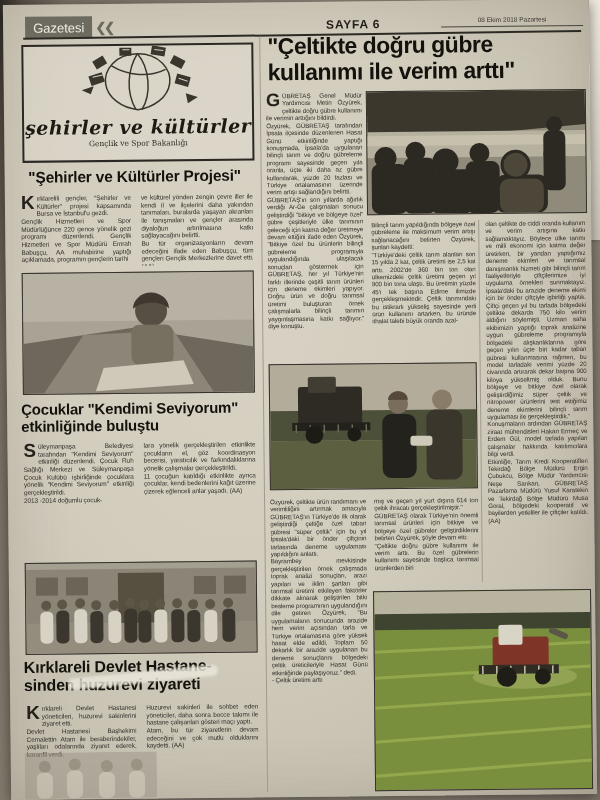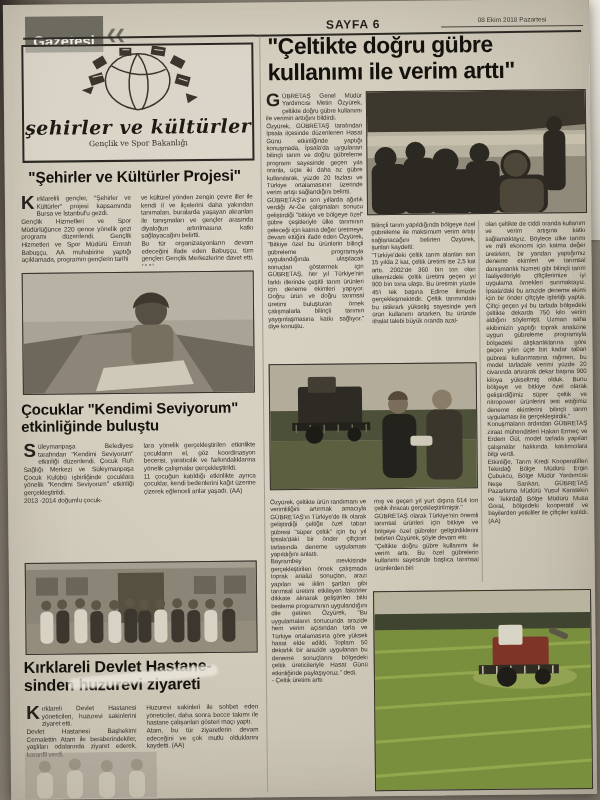--- a/index.html
+++ b/index.html
@@ -13,21 +13,21 @@
   .page {
     position:absolute; left:7px; top:2px; width:586px; height:795px;
     background:radial-gradient(ellipse at 40% 35%, #d9d3c5 0%, #d2ccbd 45%, #c6c0b1 75%, #b4ad9e 100%);
     transform:rotate(-0.6deg);
     box-shadow:0 3px 14px rgba(0,0,0,.5), inset 0 0 60px rgba(90,80,60,.18);
     color:#2c2923; overflow:hidden;
   }
   
   .masthead { position:absolute; left:22px; top:12px; display:flex; align-items:stretch; }
   .masthead .black { background:#17150f; color:#efece2; font-weight:bold; font-size:14px; padding:2px 9px 3px; letter-spacing:.3px; }
-  .masthead .gray  { background:#6d6a60; color:#efece2; font-weight:bold; font-size:15px; padding:16px 8px 3px; }
+  .masthead .gray  { background:#6d6a60; color:#efece2; font-weight:normal; font-size:13px; padding:4px 8px 3px; }
   .chev { color:#6d6a60; font-size:13px; font-weight:bold; padding-left:3px; align-self:center; letter-spacing:-2px; }
   .sayfa { position:absolute; left:280px; top:16px; width:140px; text-align:center; font-weight:bold; font-size:12px; letter-spacing:.8px; color:#211e18; }
   .datebox { position:absolute; left:438px; top:14px; width:142px; font-size:6.5px; color:#3a362e; border-bottom:1.5px solid #4a463c; padding:2px 2px 3px; text-align:center; }
   .head-rule { position:absolute; left:20px; top:32px; width:558px; height:1.5px; background:#2c2a24; transform:rotate(-.2deg); }
   
   .coltext { position:absolute; font-size:6.5px; line-height:1.18; text-align:justify; white-space:pre-line; color:#33302a; overflow:hidden; letter-spacing:-.1px; }
   .dropcap::first-letter { float:left; font-size:2.9em; line-height:.78; font-weight:bold; margin:1px 2px 0 0; color:#25221c; }
   .hl { position:absolute; font-weight:bold; color:#14120d; white-space:pre-line; letter-spacing:-.2px; }
   .colrule { position:absolute; width:1px; background:#a29b8d; }
   .photo { position:absolute; border:1px solid #35322b; overflow:hidden; background:#8b857a; }

